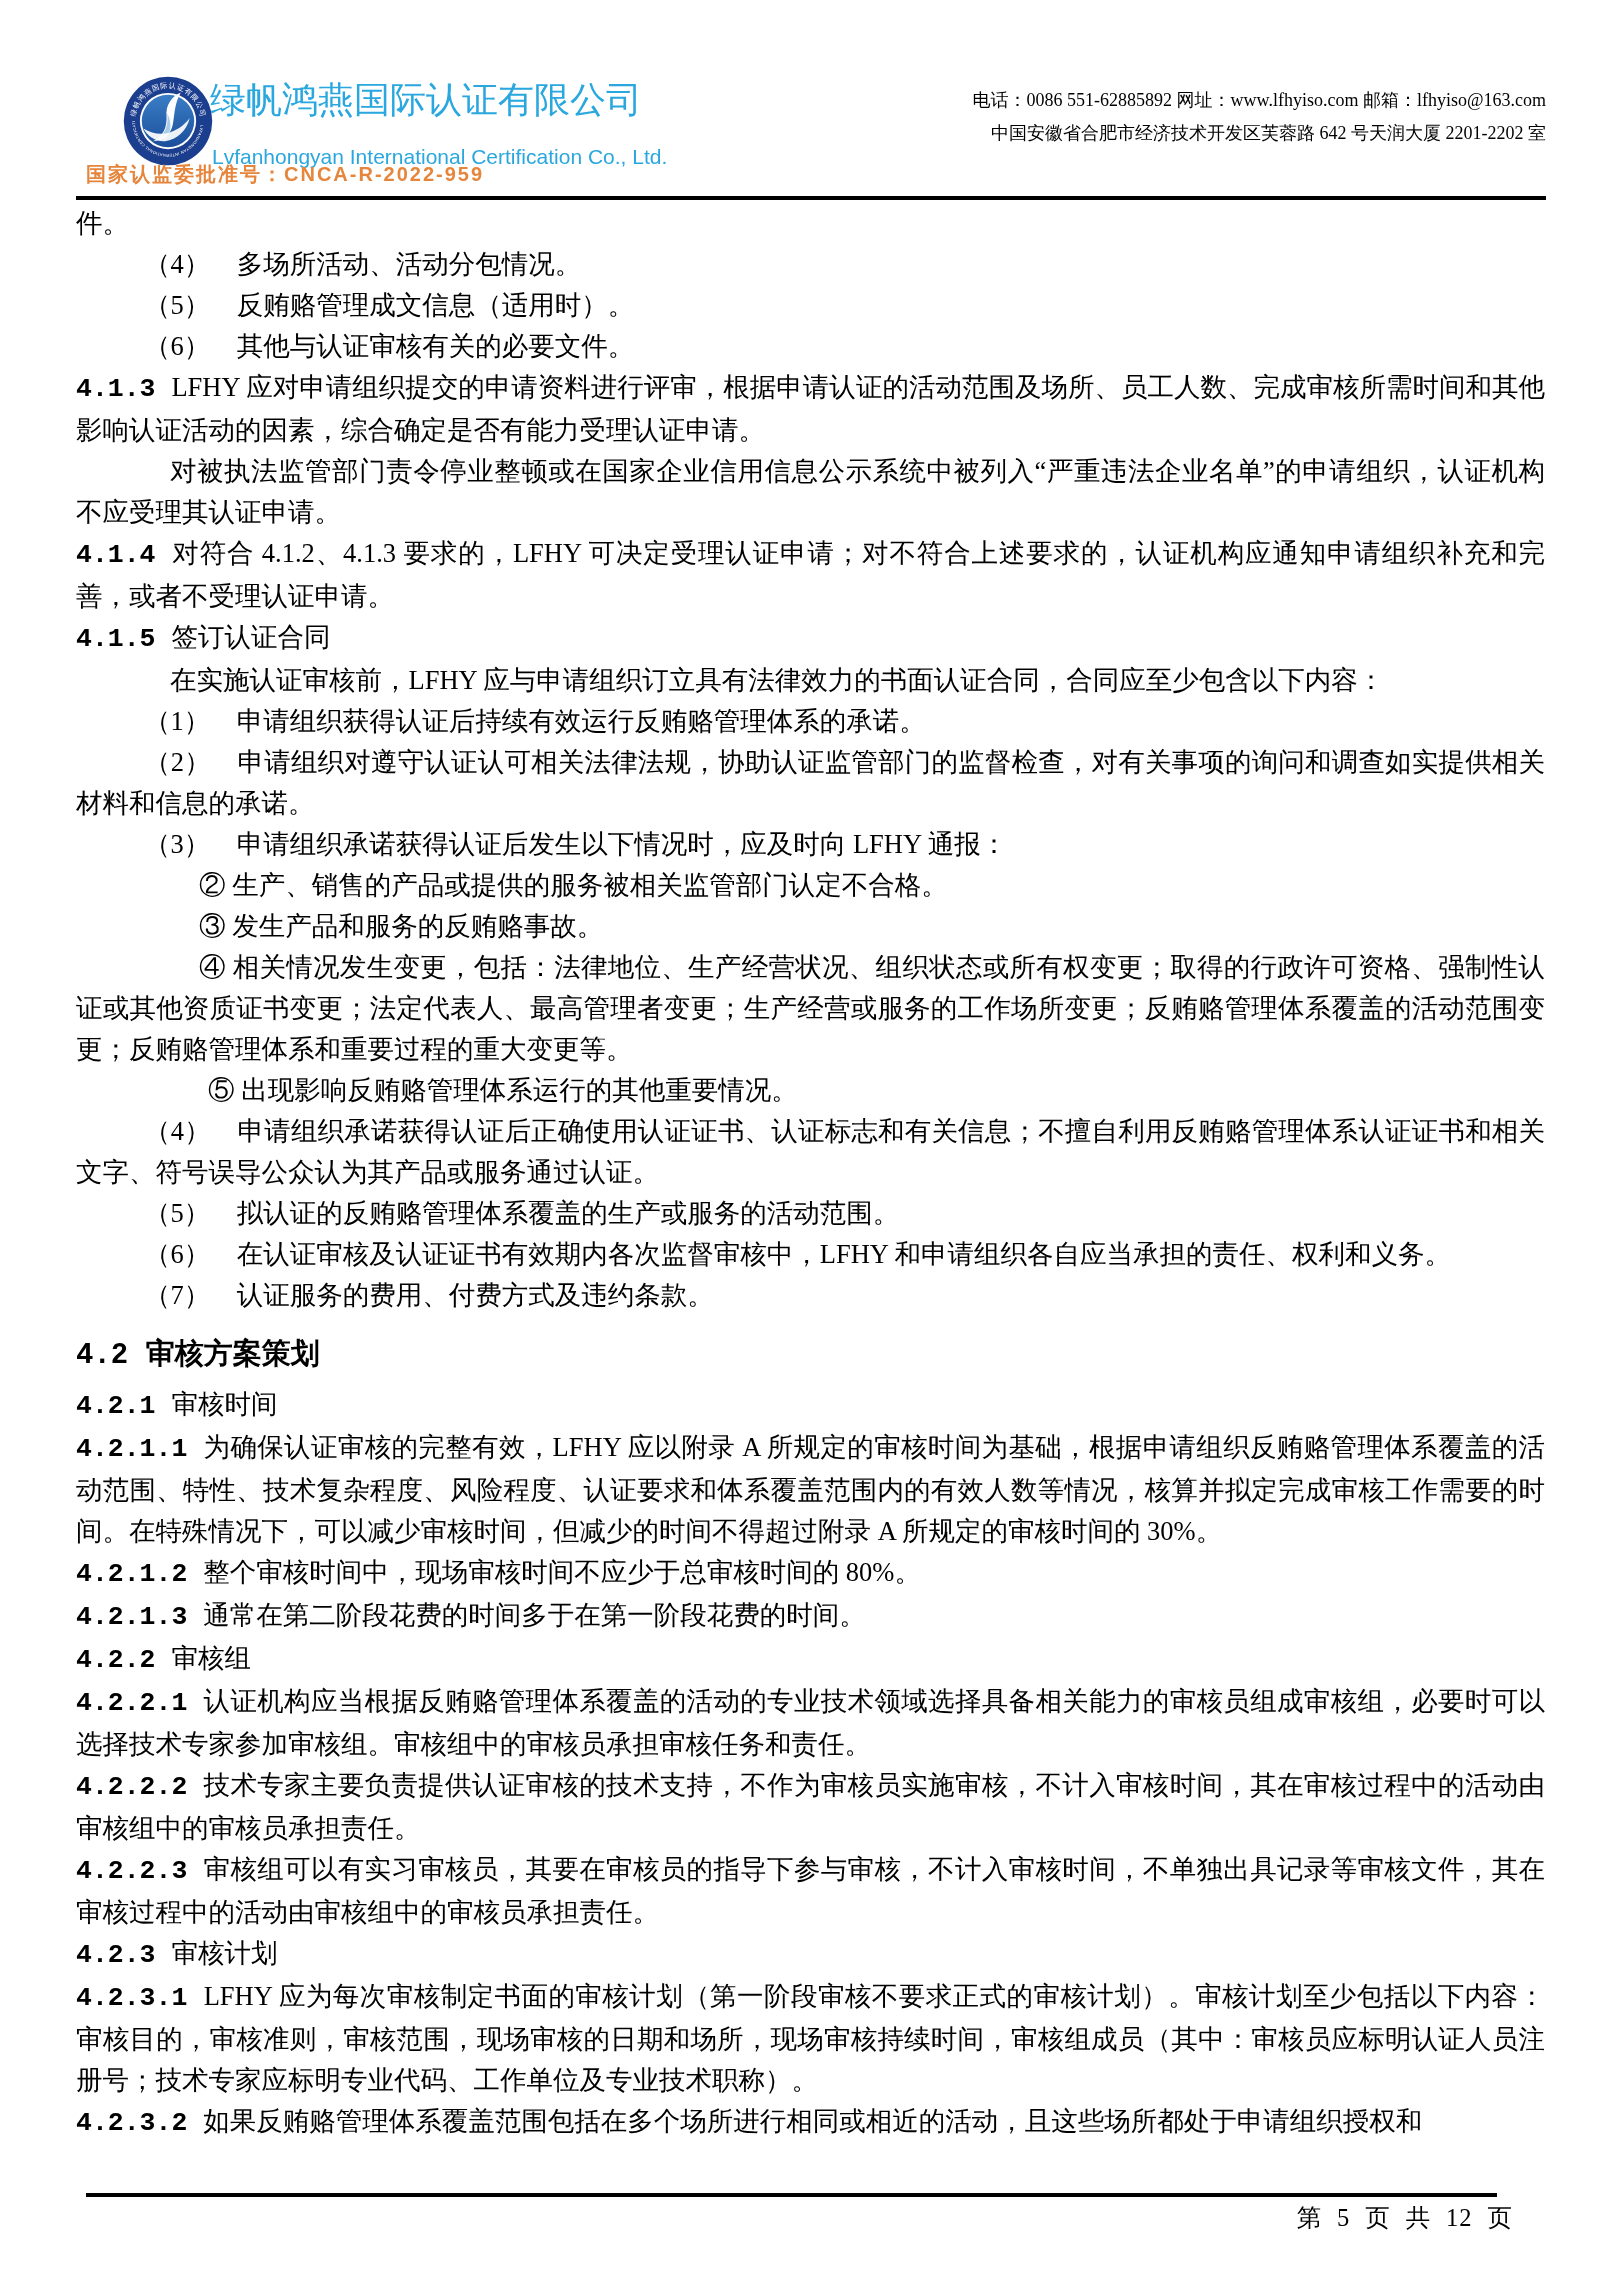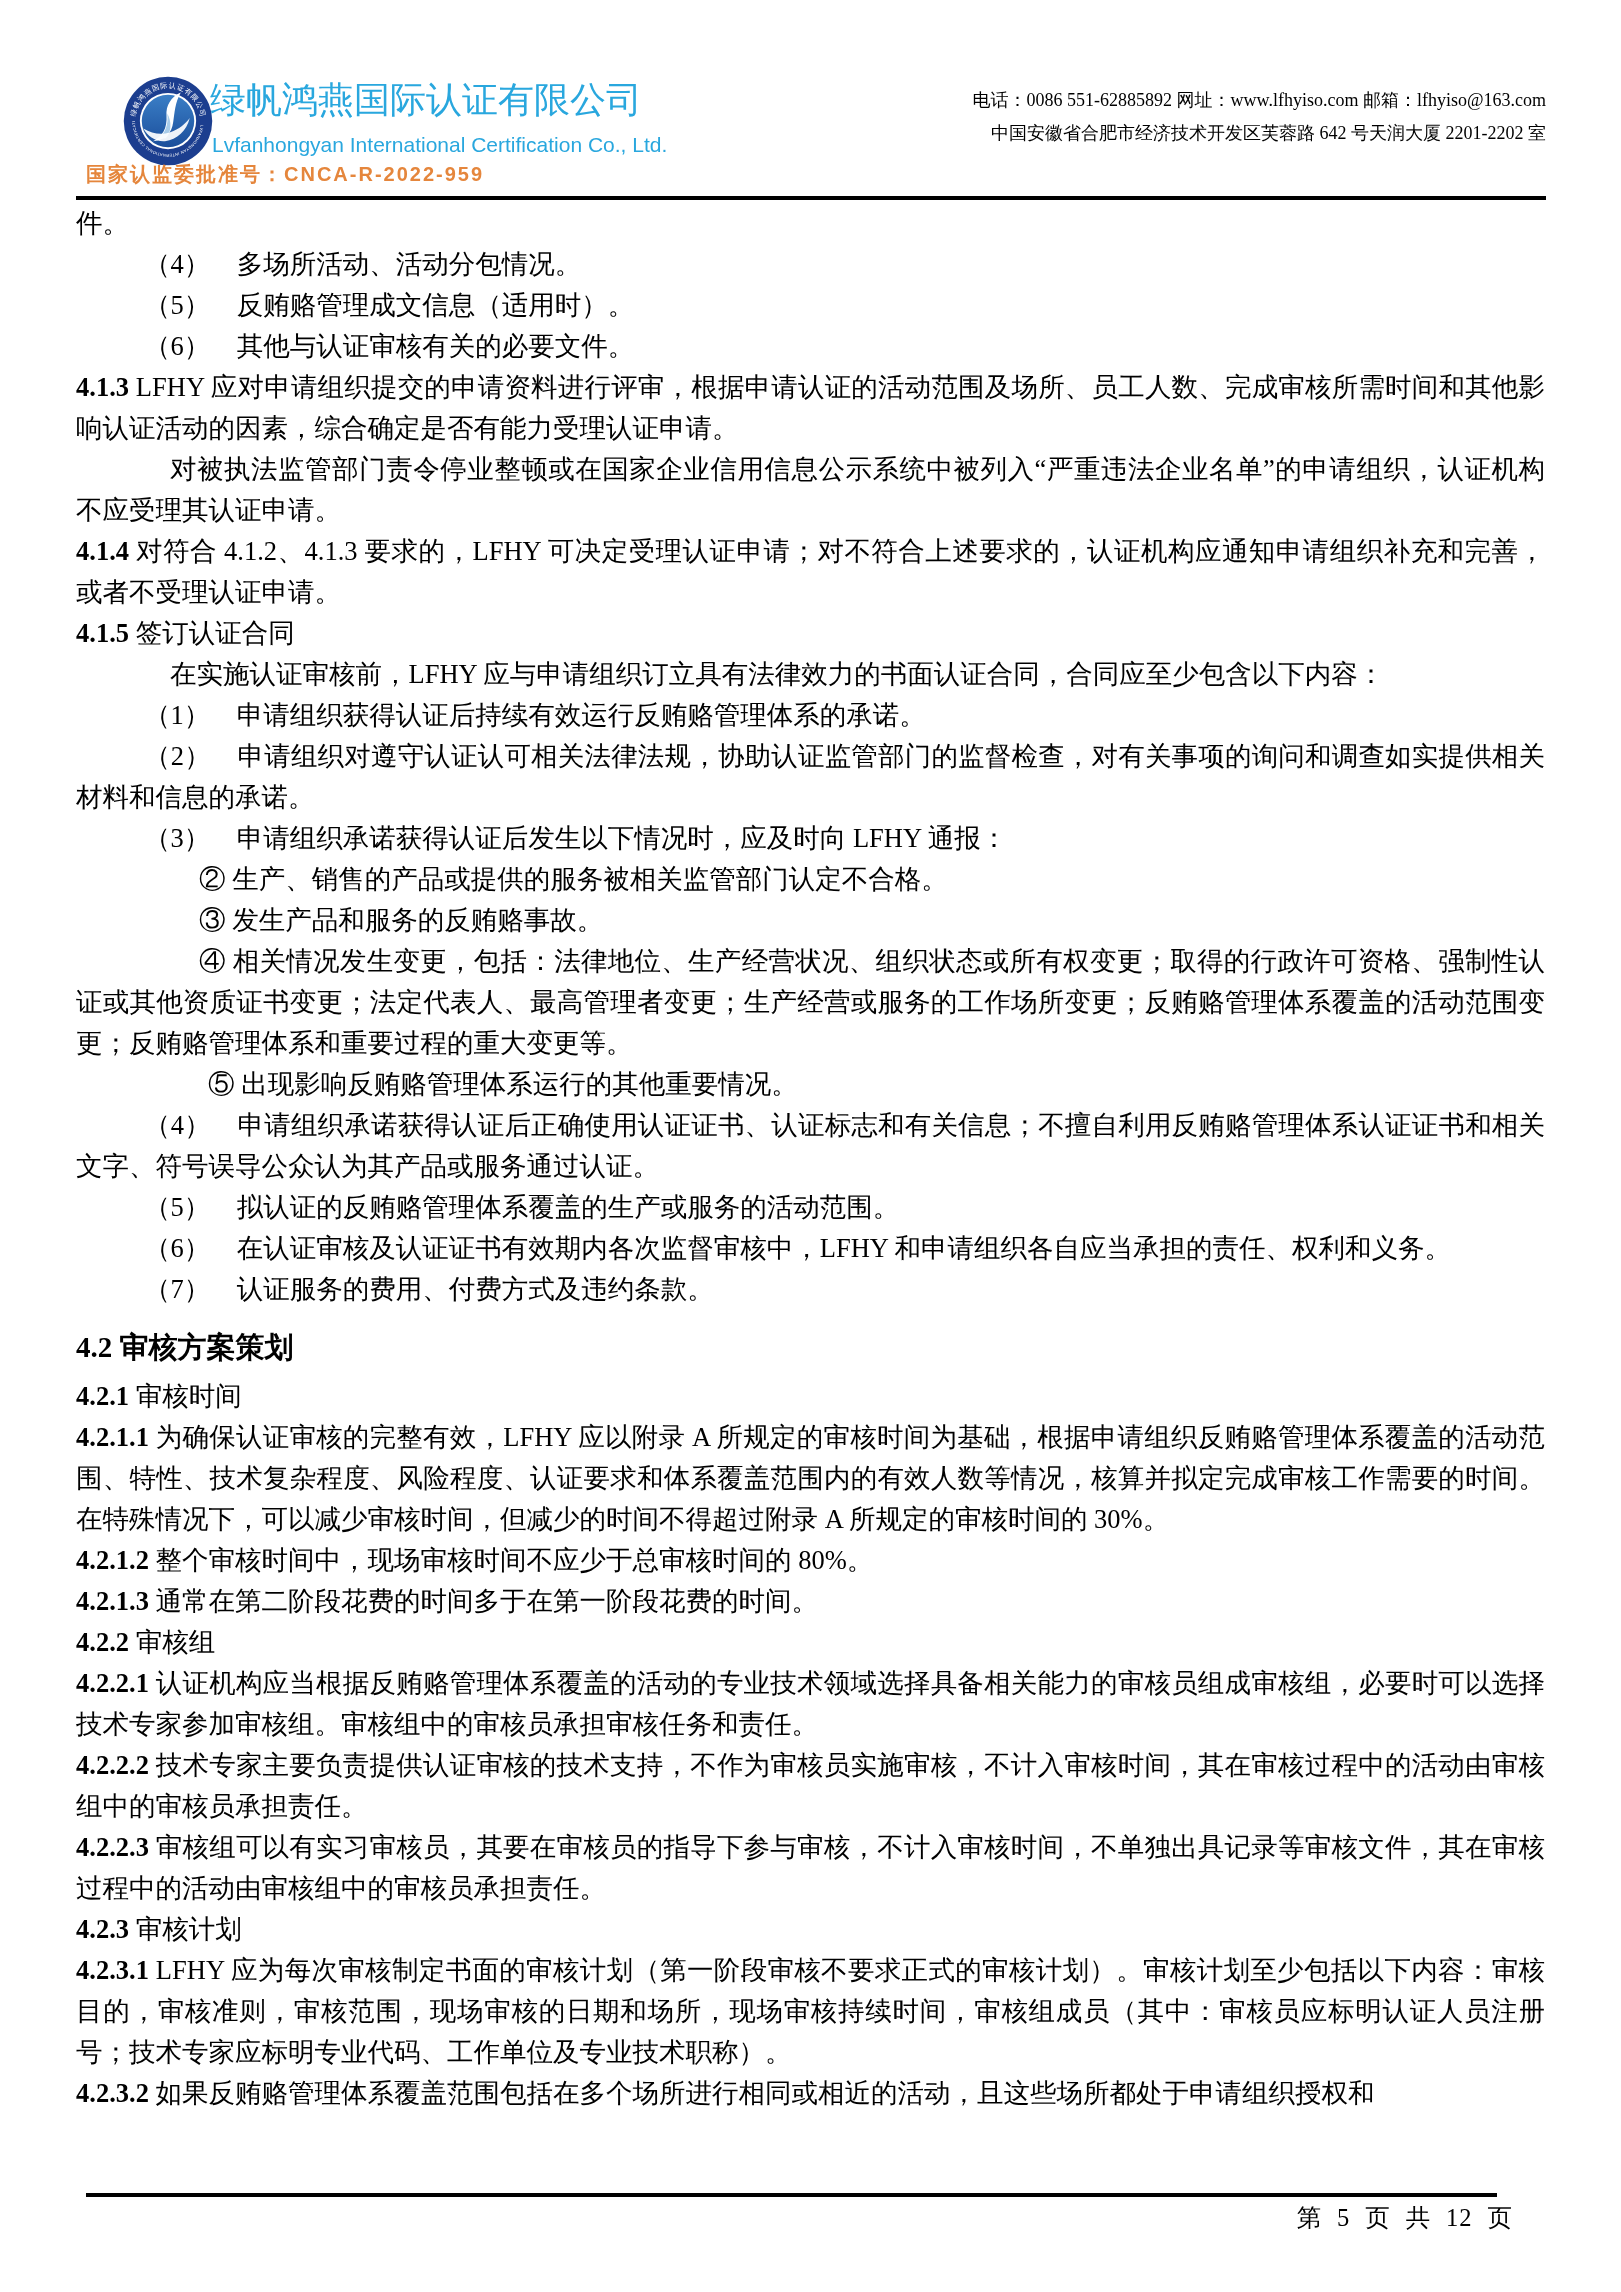--- a/index.html
+++ b/index.html
@@ -20,21 +20,21 @@
   
   .header{position:absolute;left:0;top:0;width:1621px;height:202px;}
   .emblem{position:absolute;left:123px;top:76px;width:90px;height:90px;}
   .cn-name{
     position:absolute;left:210px;top:78px;
     font-family:"Liberation Sans","DejaVu Sans",sans-serif;
     font-size:36px;line-height:43px;letter-spacing:0px;
     color:var(--brand-blue);font-weight:500;white-space:nowrap;
   }
   .en-name{
-    position:absolute;left:212px;top:133px;
+    position:absolute;left:212px;top:145px;
     font-family:"Liberation Sans","DejaVu Sans",sans-serif;
     font-size:21px;color:var(--brand-blue);font-weight:500;white-space:nowrap;
   }
   .approval{
     position:absolute;left:86px;top:161px;
     font-family:"Liberation Sans","DejaVu Sans",sans-serif;
     font-size:20px;letter-spacing:2px;color:var(--accent-orange);
     font-weight:600;white-space:nowrap;
   }
   .contact-block{
@@ -55,21 +55,21 @@
   .s-indent{text-indent:94px;}
   .s-item{text-indent:68px;}
   .s-circle{text-indent:123px;}
   .s-circle5{text-indent:132px;}
   .s-sec{text-indent:0;}
   .s-h2{
     text-indent:0;font-weight:bold;font-size:29px;
     margin:15.7px 0 7.8px 0 !important;line-height:43px;
   }
   .secnum{
-    font-family:Liberation Serif, serif;
+    font-family:Liberation Mono, monospace;
     font-weight:700;
   }
   .s-h2 .secnum{font-size:29px;}
   
   .footer-rule{
     position:absolute;left:86px;top:2193px;width:1411px;height:3.9px;background:#000;
   }
   .page-info{
     position:absolute;right:108px;top:2201px;
     font-size:24.5px;word-spacing:7.8px;letter-spacing:1px;text-align:left;

